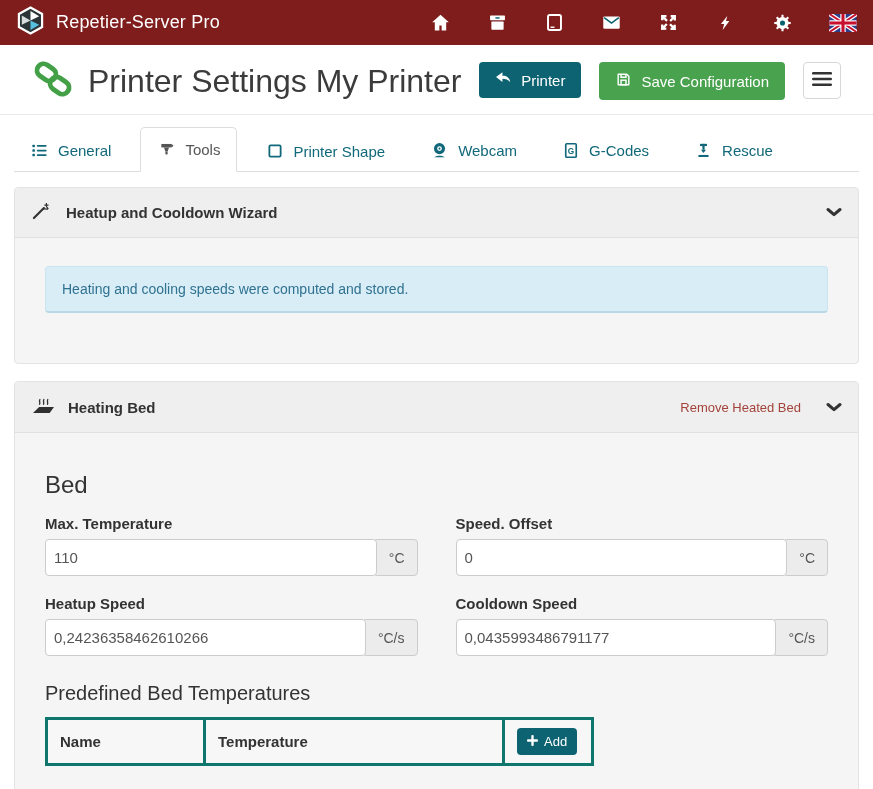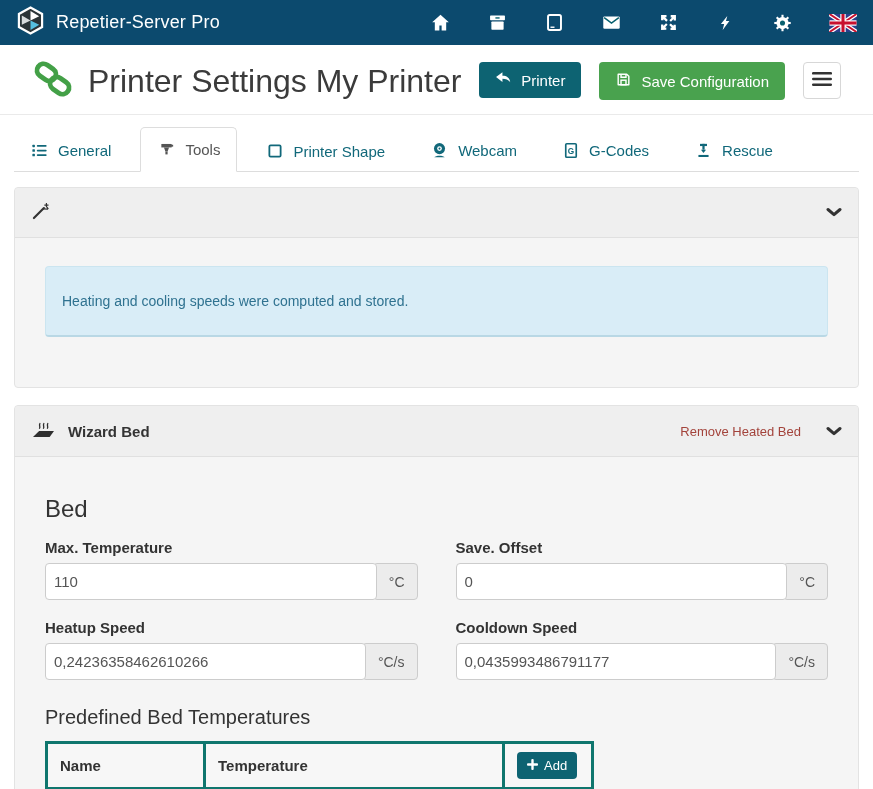--- a/index.html
+++ b/index.html
@@ -1,21 +1,21 @@
 <!DOCTYPE html>
 <html><head>
 <meta charset="utf-8">
 <style>
   html,body{margin:0;padding:0;}
   body{
     width:873px;height:789px;background:#ffffff;
     font-family:"Liberation Sans",sans-serif;color:#333;overflow:hidden;
   }
   
-  .navbar{background:#0c4a6e;height:45px;display:flex;align-items:center;
+  .navbar{background:#7f1d1d;height:45px;display:flex;align-items:center;
     padding:0 16px;box-sizing:border-box;}
   .brand{display:flex;align-items:center;gap:11px;cursor:pointer;}
   .brand-text{color:#fff;font-size:18px;font-weight:500;letter-spacing:.2px;}
   .nav-icons{margin-left:auto;display:flex;align-items:center;gap:36px;}
   .nav-ic{width:21px;height:21px;display:flex;align-items:center;justify-content:center;cursor:pointer;}
   .nav-ic svg{display:block;}
   
   .header-row{display:flex;align-items:center;padding:13px 32px 10px;box-sizing:border-box;}
   .page-title{font-size:32px;font-weight:500;color:#3b3b3b;margin-left:14px;white-space:nowrap;}
   .header-actions{margin-left:auto;display:flex;align-items:flex-start;gap:18px;}
@@ -35,21 +35,21 @@
   .tab svg{display:block;}
   
   .panel{margin:15px 14px 17px;border:1px solid #e3e3e3;border-radius:4px;background:#f5f5f5;}
   .panel-header{display:flex;align-items:center;gap:15px;padding:13px 16px;background:#efefef;
     border-bottom:1px solid #e0e0e0;border-radius:4px 4px 0 0;font-size:15px;font-weight:700;color:#333;}
   .ph-spacer{flex:1;}
   .remove-link{color:#a3433b;font-size:13px;font-weight:400;margin-right:13px;cursor:pointer;}
   .chev{cursor:pointer;display:flex;align-items:center;}
   .wizard-body{padding:28px 30px 50px;}
   .alert-info{background:#d9edf7;border:1px solid #cbe5f0;border-bottom:2px solid #b9d8e5;
-    border-radius:4px;padding:26px 16px;color:#2f7290;font-size:14px;}
+    border-radius:4px;padding:14px 16px;color:#2f7290;font-size:14px;}
   .bed-body{padding:38px 30px 32px;}
   .bed-heading{font-size:24px;font-weight:500;color:#333;margin:0 0 16px;}
   .grid{display:grid;grid-template-columns:1fr 1fr;column-gap:38px;row-gap:19px;}
   .field-label{display:block;font-size:15px;font-weight:700;color:#333;margin-bottom:7px;}
   .input-group{display:flex;}
   .input-group input{flex:1;min-width:0;height:37px;box-sizing:border-box;border:1px solid #ccc;
     border-radius:4px;padding:6px 8px;font-size:15px;color:#555;background:#fff;
     position:relative;z-index:1;margin-right:-4px;font-family:inherit;outline:none;}
   .addon{background:#ececec;border:1px solid #ccc;border-radius:4px;padding:8px 12px 8px 15px;
     font-size:14px;color:#555;display:flex;align-items:center;white-space:nowrap;}
@@ -240,20 +240,21 @@
 </div>
 
 <div class="panel">
   <div class="panel-header">
     <span>
       <svg width="20" height="20" viewBox="0 0 24 24">
         <path d="M3.5 20.5L15.5 8.5" stroke="#333" stroke-width="2.6" stroke-linecap="round"></path>
         <path d="M18.5 2.5v5M16 5h5M14.5 9.5l6 .2M19 7l1.8 2.6" stroke="#333" stroke-width="1.4" fill="none"></path>
       </svg>
     </span>
+    <span>Heatup and Cooldown Wizard</span>
     <span class="ph-spacer"></span>
     <span class="chev">
       <svg width="16" height="11" viewBox="0 0 16 10">
           <path d="M2 2l6 5.2L14 2" stroke="#333" stroke-width="3" fill="none" stroke-linecap="round" stroke-linejoin="round"></path>
         </svg>
     </span>
   </div>
   <div class="wizard-body">
     <div class="alert-info">
       <span>Heating and cooling speeds were computed and stored.</span>
@@ -262,42 +263,42 @@
 </div>
 
 <div class="panel">
   <div class="panel-header" style="gap:12px;">
     <span>
       <svg width="25" height="21" viewBox="0 0 28 24">
         <polygon points="9,13.6 26,13.6 21,20.6 2,20.6" fill="#2f2f2f"></polygon>
         <path d="M9.5 10.5c1.2-1.6-1-3 .4-5.4M14 10.5c1.2-1.6-1-3 .4-5.4M18.5 10.5c1.2-1.6-1-3 .4-5.4" stroke="#2f2f2f" stroke-width="1.5" fill="none" stroke-linecap="round"></path>
       </svg>
     </span>
-    <span>Wizard Bed</span>
+    <span>Heating Bed</span>
     <span class="ph-spacer"></span>
     <span class="remove-link">Remove Heated Bed</span>
     <span class="chev">
       <svg width="16" height="11" viewBox="0 0 16 10">
           <path d="M2 2l6 5.2L14 2" stroke="#333" stroke-width="3" fill="none" stroke-linecap="round" stroke-linejoin="round"></path>
         </svg>
     </span>
   </div>
   <div class="bed-body">
     <div class="bed-heading">Bed</div>
 
     <div class="grid">
       <div class="field">
         <label class="field-label">Max. Temperature</label>
         <div class="input-group">
           <input type="text" value="110" style="">
           <span class="addon">°C</span>
         </div>
       </div>
       <div class="field">
-        <label class="field-label">Save. Offset</label>
+        <label class="field-label">Speed. Offset</label>
         <div class="input-group">
           <input type="text" value="0" style="">
           <span class="addon">°C</span>
         </div>
       </div>
       <div class="field">
         <label class="field-label">Heatup Speed</label>
         <div class="input-group">
           <input type="text" value="0,24236358462610266" style="">
           <span class="addon">°C/s</span>

